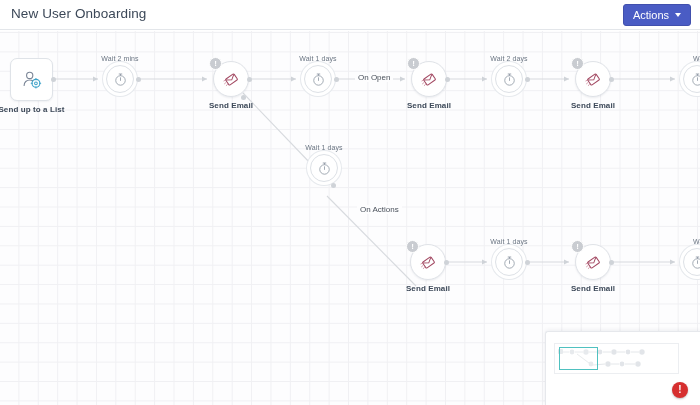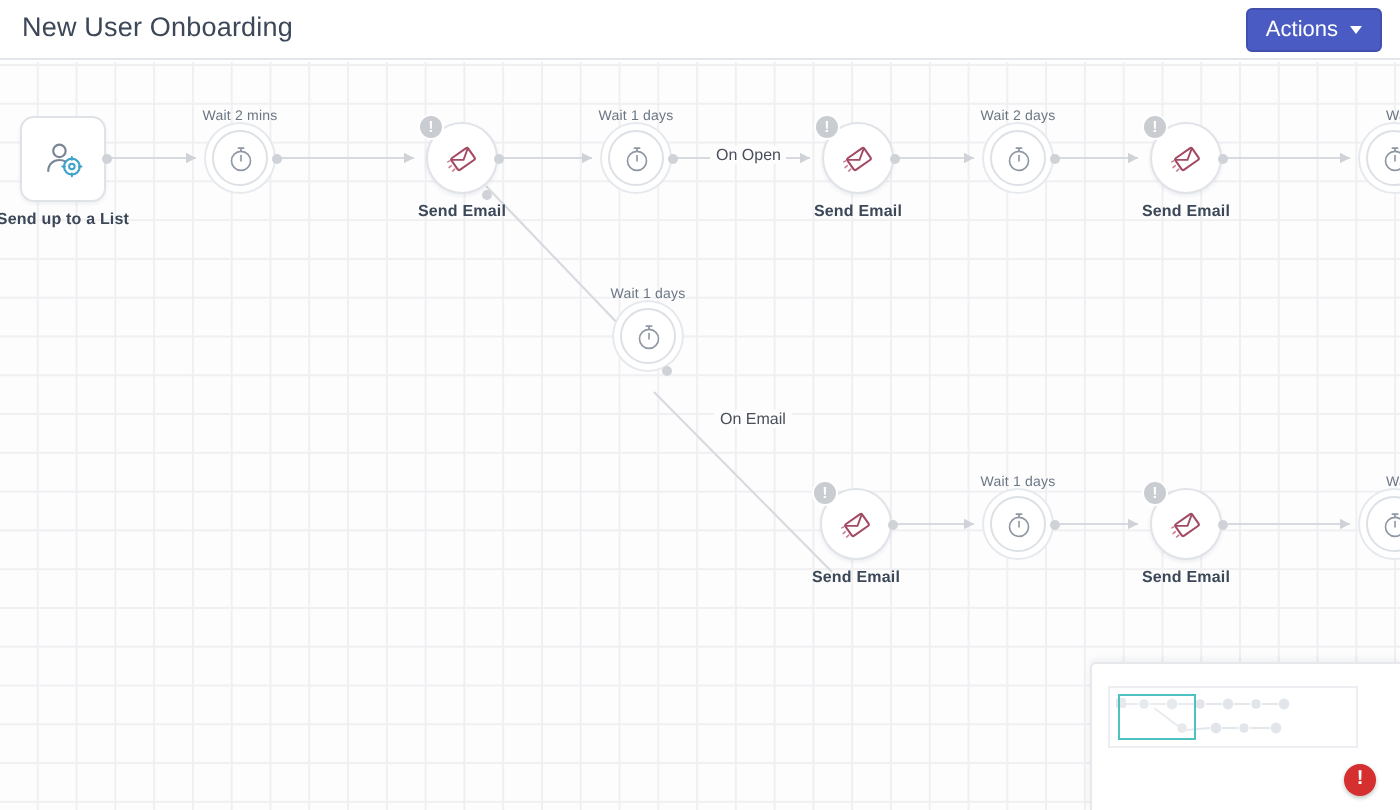--- a/index.html
+++ b/index.html
@@ -310,21 +310,21 @@
         <svg width="15" height="15" viewBox="0 0 24 24">
           <circle cx="12" cy="13.5" r="7.6" fill="none" stroke="#8e97a3" stroke-width="1.3"></circle>
           <line x1="12" y1="13.5" x2="12" y2="9.2" stroke="#8e97a3" stroke-width="1.3" stroke-linecap="round"></line>
           <line x1="9.9" y1="3.2" x2="14.1" y2="3.2" stroke="#8e97a3" stroke-width="1.4" stroke-linecap="round"></line>
           <line x1="12" y1="3.2" x2="12" y2="5.9" stroke="#8e97a3" stroke-width="1.4"></line>
         </svg>
       </div>
       <div class="port" style="left:21px;top:29px;"></div>
     </div>
 
-    <div class="edge-label" style="left:357px;top:174px;">On Email</div>
+    <div class="edge-label" style="left:357px;top:174px;">On Actions</div>
 
     <div class="node" style="left:410px;top:213px;width:36px;">
       <div class="badge" style="left:-4px;top:-4px;">!</div>
       <div class="email-circle">
         <svg width="19" height="19" viewBox="0 0 24 24">
           <g transform="rotate(-35 12 12)">
             <rect x="5.5" y="7.5" width="13" height="9" rx="1.2" fill="none" stroke="#a34a63" stroke-width="1.3"></rect>
             <path d="M5.8 8.3 12 12.6 18.2 8.3" fill="none" stroke="#a34a63" stroke-width="1.2"></path>
           </g>
           <g stroke="#c97f92" stroke-width="1" stroke-linecap="round">

